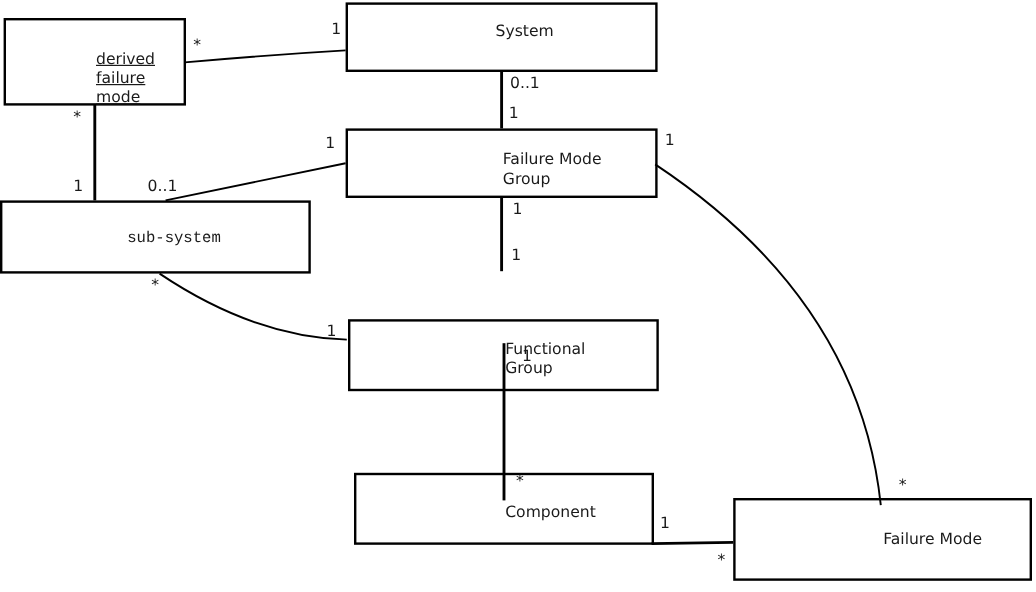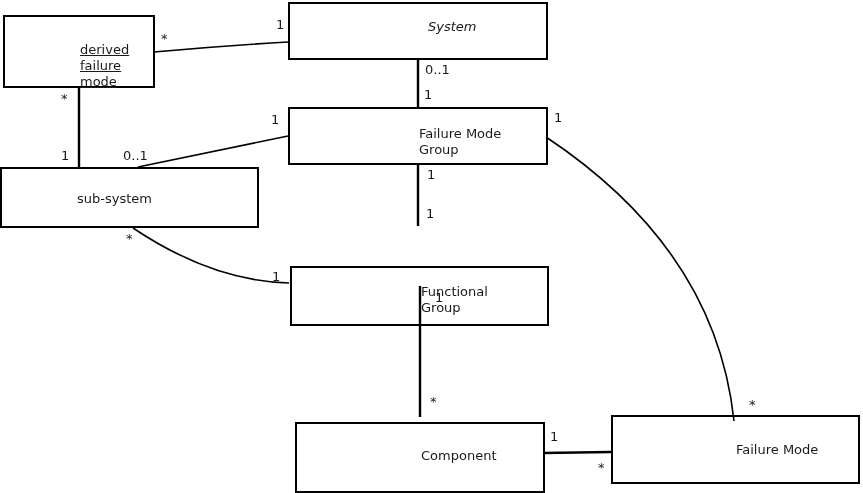--- a/index.html
+++ b/index.html
@@ -69,38 +69,38 @@
     <path class="curve" d="M546,137 Q716,250 734,421"></path>
   </svg>
 
   <div class="entity" style="left:3px; top:15px; width:152px; height:73px;">
     <span class="entity-label" style="left:75px; top:25px;text-decoration:underline;">derived
 failure
 mode</span>
   </div>
 
   <div class="entity" style="left:288px; top:2px; width:260px; height:58px;">
-    <span class="entity-label" style="left:138px; top:15px;font-style:italic;">System</span>
+    <span class="entity-label" style="left:123px; top:15px;">System</span>
   </div>
 
   <div class="entity" style="left:288px; top:107px; width:260px; height:58px;">
     <span class="entity-label" style="left:129px; top:17px;">Failure Mode
 Group</span>
   </div>
 
   <div class="entity" style="left:0px; top:167px; width:259px; height:61px;">
-    <span class="entity-label" style="left:75px; top:22px;">sub-system</span>
+    <span class="entity-label" style="left:104px; top:22px;font-family:Liberation Mono, monospace;">sub-system</span>
   </div>
 
   <div class="entity" style="left:290px; top:226px; width:259px; height:60px;margin-top:40px;">
     <span class="entity-label" style="left:129px; top:16px;">Functional
 Group</span>
   </div>
 
-  <div class="entity" style="left:295px; top:422px; width:250px; height:71px;">
+  <div class="entity" style="left:295px; top:394px; width:250px; height:60px;">
     <span class="entity-label" style="left:124px; top:24px;">Component</span>
   </div>
 
   <div class="entity" style="left:611px; top:415px; width:249px; height:69px;">
     <span class="entity-label" style="left:123px; top:25px;">Failure Mode</span>
   </div>
 
   <span class="mult" style="left:161px; top:31px;">*</span>
   <span class="mult" style="left:276px; top:17px;">1</span>
 

